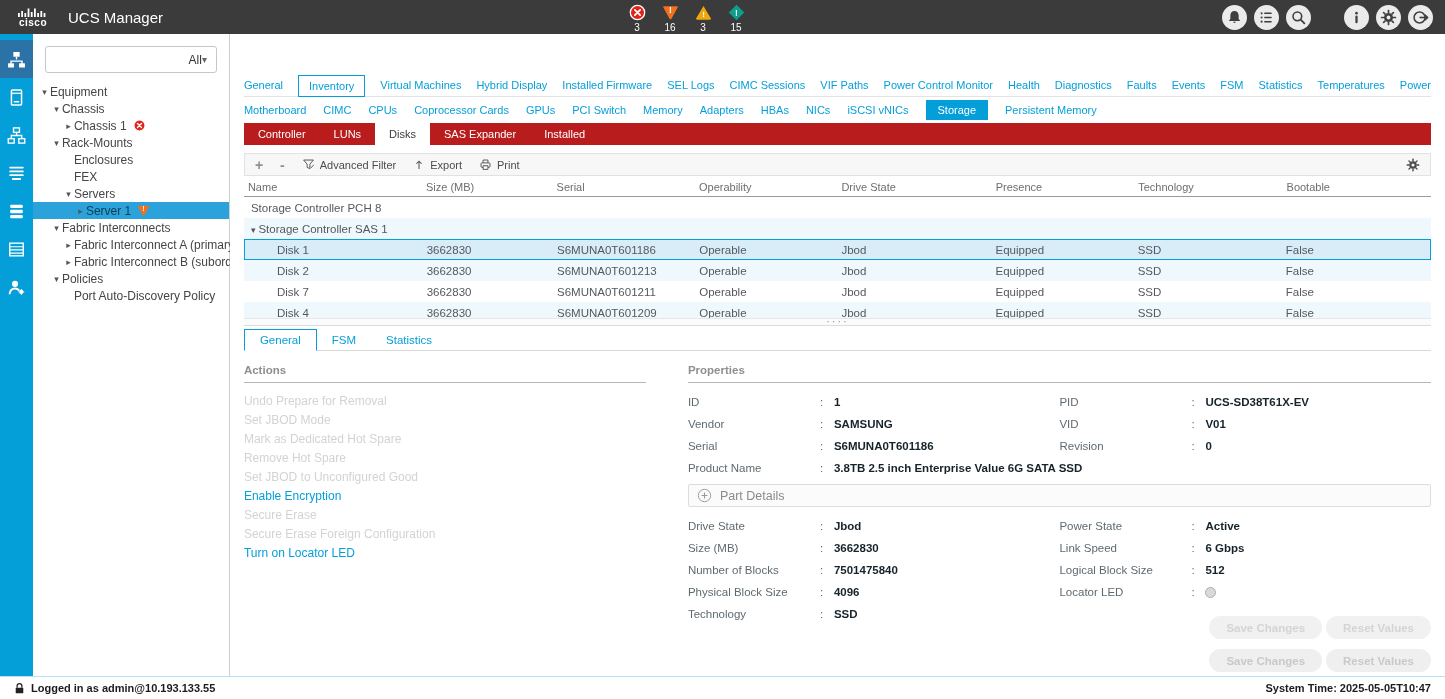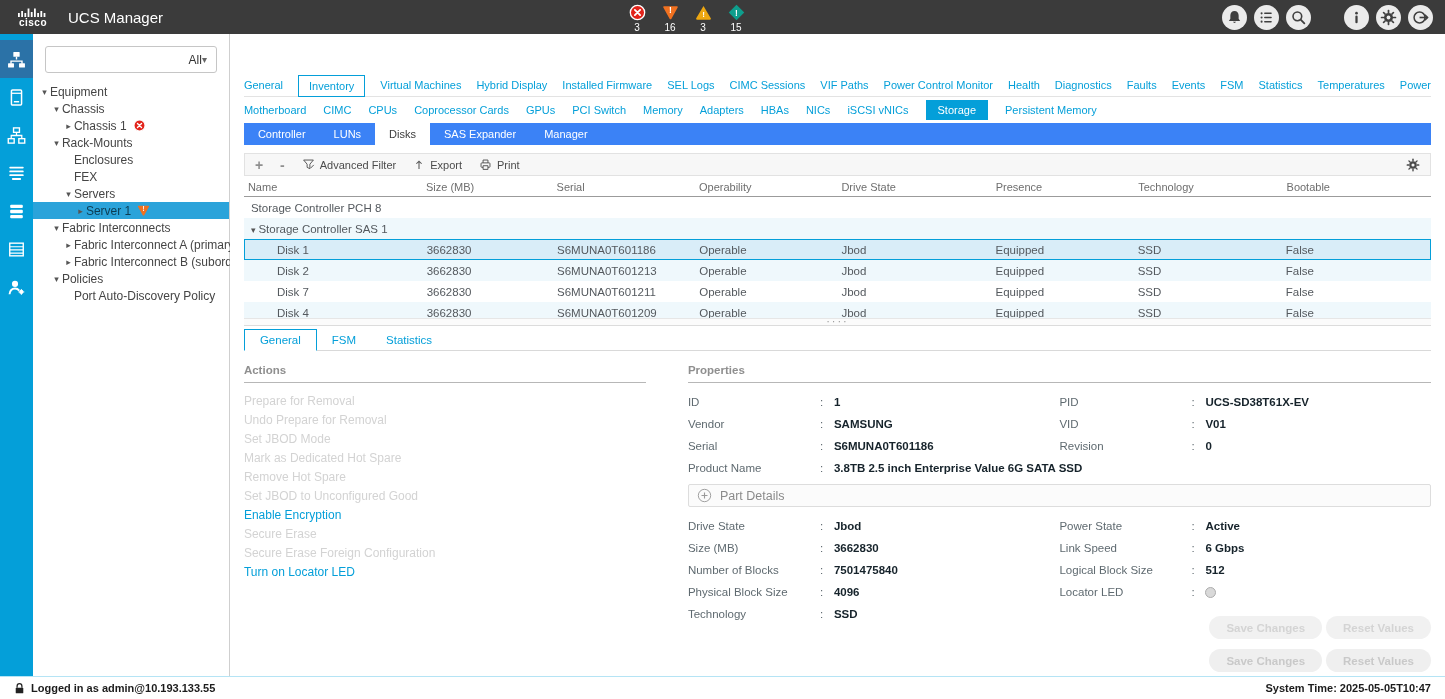--- a/index.html
+++ b/index.html
@@ -51,21 +51,21 @@
   #tabs1 { display:flex; align-items:center; gap:15px; height:23px; font-size:11px;
     color:#049fd9; border-bottom:1px solid #e3e3e3; }
   #tabs1 .tab { cursor:pointer; padding:4px 0; white-space:nowrap; }
   #tabs1 .tab.active { border:1px solid #049fd9; background:#fff; padding:4px 10px; margin-bottom:-1px; }
 
   #tabs2 { display:flex; align-items:center; gap:17px; height:22px; font-size:11px;
     color:#049fd9; margin-top:2px; }
   #tabs2 .tab { cursor:pointer; padding:4px 0; white-space:nowrap; }
   #tabs2 .tab.active { background:#049fd9; color:#fff; padding:4px 12px; }
 
-  #tabs3 { display:flex; align-items:stretch; height:22px; background:#3b82f6; margin-top:2px; }
+  #tabs3 { display:flex; align-items:stretch; height:22px; background:#b91c1c; margin-top:2px; }
   #tabs3 .tab { color:#fff; font-size:11px; padding:0 14px; display:flex; align-items:center;
     cursor:pointer; white-space:nowrap; }
   #tabs3 .tab.active { background:#fff; color:#3b3b3b; }
 
   #toolbar { margin-top:8px; height:23px; background:#f7f7f7; border:1px solid #e2e2e2;
     display:flex; align-items:center; gap:17px; padding:0 10px; font-size:11px; color:#4c4c4c; }
   .tb { display:flex; align-items:center; gap:5px; cursor:pointer; }
   .plusminus { font-size:14px; color:#8f8f8f; font-weight:bold; }
   .tb-gear { margin-left:auto; cursor:pointer; display:flex; align-items:center; }
 
@@ -404,21 +404,21 @@
         <div class="tab">NICs</div>
         <div class="tab">iSCSI vNICs</div>
         <div class="tab active">Storage</div>
         <div class="tab">Persistent Memory</div>
       </div>
     <div id="tabs3">
         <div class="tab">Controller</div>
         <div class="tab">LUNs</div>
         <div class="tab active">Disks</div>
         <div class="tab">SAS Expander</div>
-        <div class="tab">Manager</div>
+        <div class="tab">Installed</div>
       </div>
 
     <div id="toolbar">
       <span class="tb plusminus">+</span>
       <span class="tb plusminus">-</span>
       <span class="tb">
         <svg width="13" height="13" viewBox="0 0 16 16">
           <path d="M2 2.5h12L9.7 7.6v5.6l-3.4-1.7V7.6Z" fill="none" stroke="#555" stroke-width="1.2"></path>
           <path d="M10.5 12.5l4-4" stroke="#555" stroke-width="1.2"></path>
         </svg>
@@ -538,21 +538,20 @@
     <div id="detail">
       <div id="dtabs">
           <div class="tab active">General</div>
           <div class="tab">FSM</div>
           <div class="tab">Statistics</div>
         </div>
       <div id="dbody">
         <div class="col-actions">
           <div class="sec-title">Actions</div>
           <div id="actions-list">
-              <div class="action disabled">Prepare for Removal</div>
               <div class="action disabled">Undo Prepare for Removal</div>
               <div class="action disabled">Set JBOD Mode</div>
               <div class="action disabled">Mark as Dedicated Hot Spare</div>
               <div class="action disabled">Remove Hot Spare</div>
               <div class="action disabled">Set JBOD to Unconfigured Good</div>
               <div class="action enabled">Enable Encryption</div>
               <div class="action disabled">Secure Erase</div>
               <div class="action disabled">Secure Erase Foreign Configuration</div>
               <div class="action enabled">Turn on Locator LED</div>
             </div>

